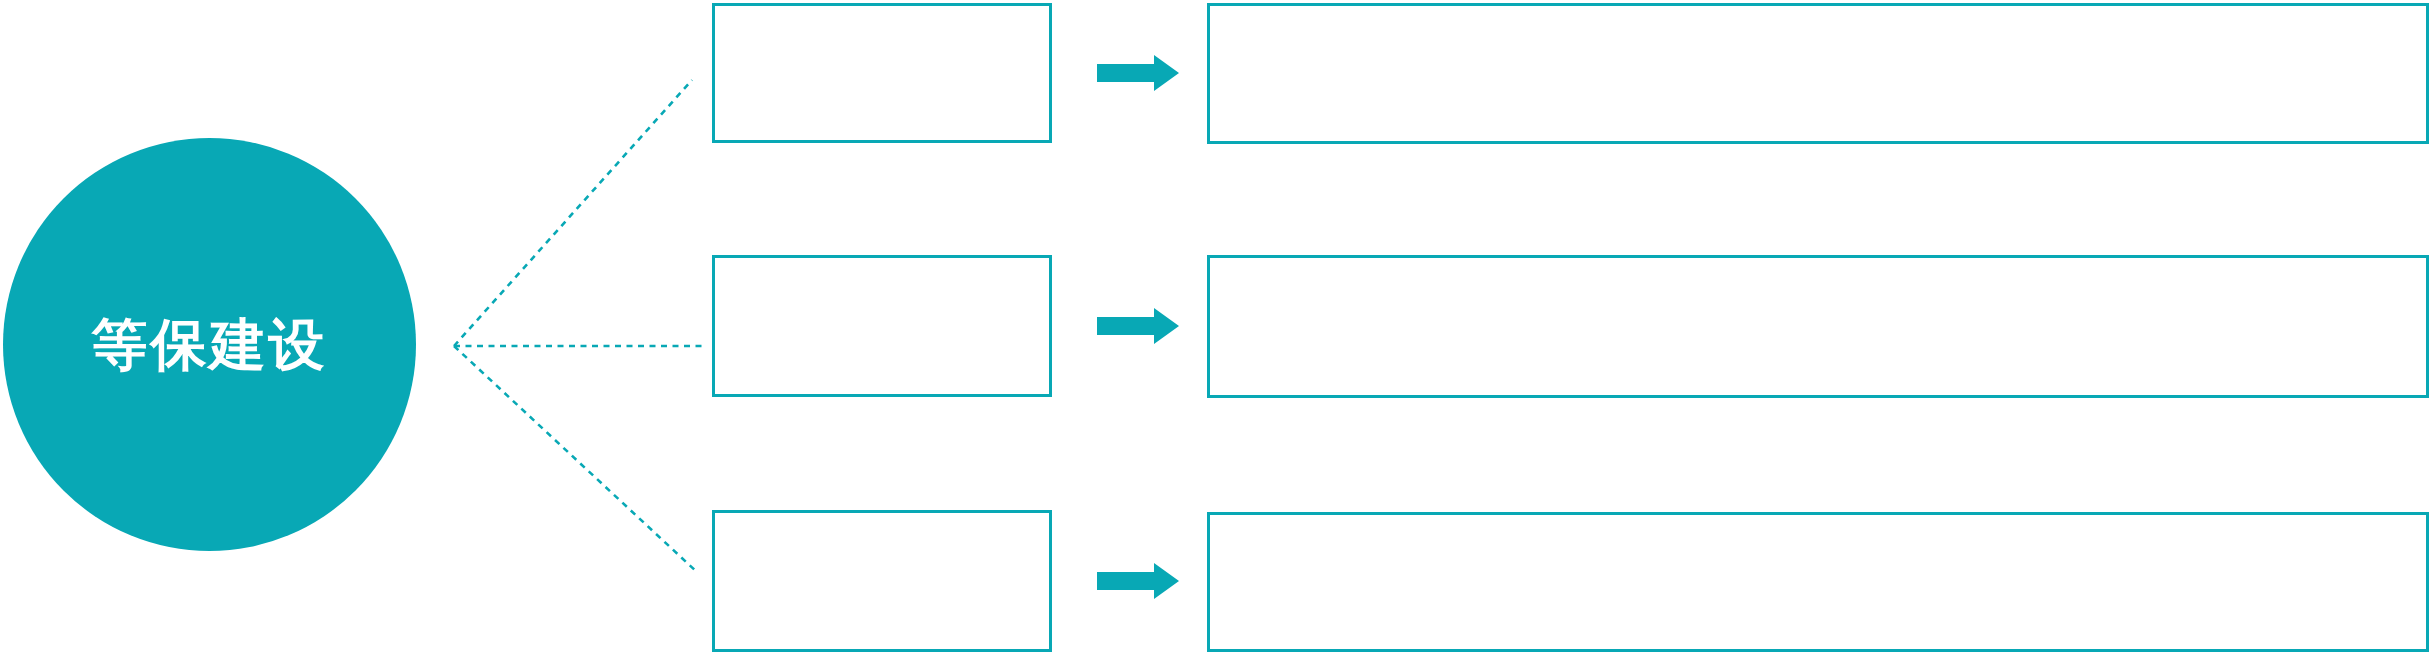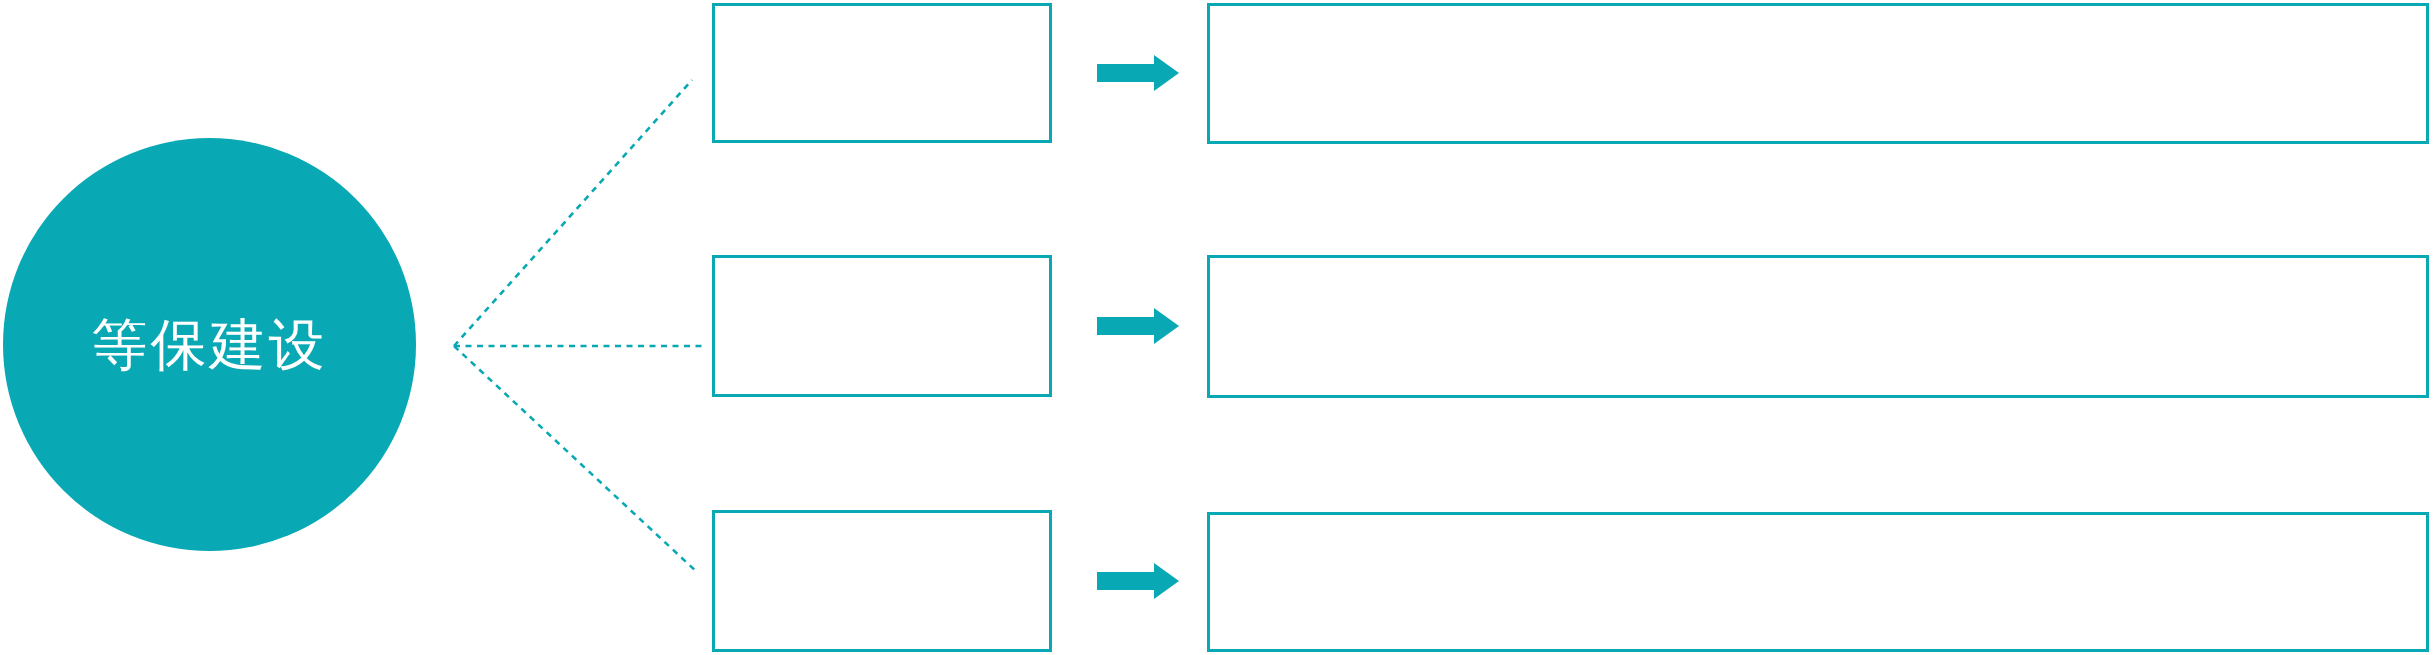--- a/index.html
+++ b/index.html
@@ -37,21 +37,21 @@
     height: 413px;
     border-radius: 50%;
     background: var(--accent);
     color: var(--circle-text);
     display: flex;
     flex-direction: column;
     align-items: center;
     justify-content: center;
     text-align: center;
     font-size: 56px;
-    font-weight: 400;
+    font-weight: 700;
     line-height: 71px;
     letter-spacing: 3px;
   }
   .step-box {
     position: absolute;
     left: 712px;
     width: 340px;
     background: #FFFFFF;
     border: 3px solid var(--accent);
   }

